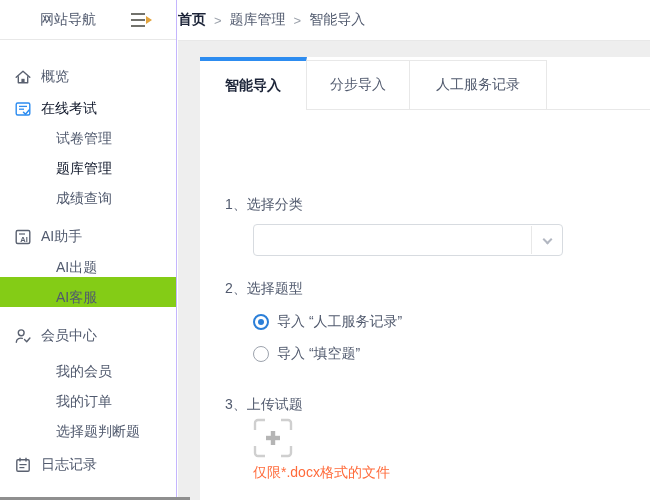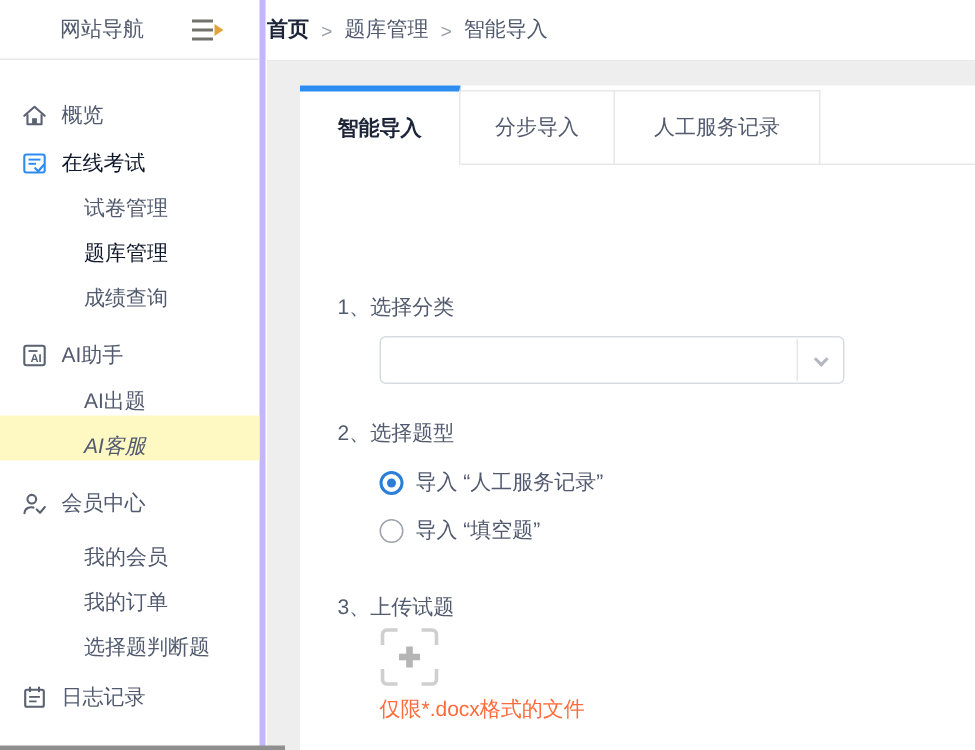--- a/index.html
+++ b/index.html
@@ -2,35 +2,35 @@
 <html><head>
 <meta charset="utf-8">
 <style>
   * { margin:0; padding:0; box-sizing:border-box; }
   html,body { background:#fff; }
   body { font-family:"Liberation Sans","DejaVu Sans",sans-serif; }
   .app { position:relative; width:650px; height:500px; background:#fff; overflow:hidden; }
 
   
   .sidebar { position:absolute; left:0; top:0; width:177px; height:500px; background:#fff;
-             border-right:4px solid #c4b5fd; }
+             border-right:1px solid #c4b5fd; }
   .sidebar-header { height:40px; border-bottom:1px solid #e8e8e8; display:flex; align-items:center;
                     justify-content:space-between; padding:0 24px 0 40px; }
   .sidebar-title { font-size:14px; color:#515a6e; }
   .collapse-icon { position:relative; width:21px; height:14px; cursor:pointer; }
   .collapse-icon .bar { position:absolute; left:0; width:14px; height:2px; background:#72726c; }
   .collapse-icon .b1 { top:0; } .collapse-icon .b2 { top:6px; } .collapse-icon .b3 { top:12px; }
   .collapse-icon .arrow { position:absolute; right:0; top:3px; width:0; height:0;
                           border-left:6px solid #e2a33d; border-top:4px solid transparent; border-bottom:4px solid transparent; }
   .menu { padding-top:14px; }
   .menu-item { display:flex; align-items:flex-end; font-size:14px; color:#515a6e; cursor:pointer; }
   .menu-item.top { height:32px; padding-left:14px; gap:9px; }
   .menu-item.sub { height:30px; padding-left:56px; }
   .menu-item.active { color:#0f172a; }
-  .menu-item.highlight { background:#fef9c3;font-style:italic; }
+  .menu-item.highlight { background:#84cc16; }
   .mt4 { margin-top:1px; } .mt6 { margin-top:6px; }
   .icon18 { width:18px; height:18px; display:block; flex:0 0 18px; }
   .h-scrollbar { position:absolute; left:0; bottom:0; width:190px; height:3px; background:#8f8f8f; z-index:5; }
 
   
   .main { position:absolute; left:178px; top:0; right:0; bottom:0; }
   .breadcrumb-bar { height:41px; background:#fff; border-bottom:1px solid #e8e8e8;
                     display:flex; align-items:center; gap:8px; font-size:14px; }
   .crumb-home { font-weight:bold; color:#1c2438; cursor:pointer; }
   .crumb { color:#515a6e; cursor:pointer; }

